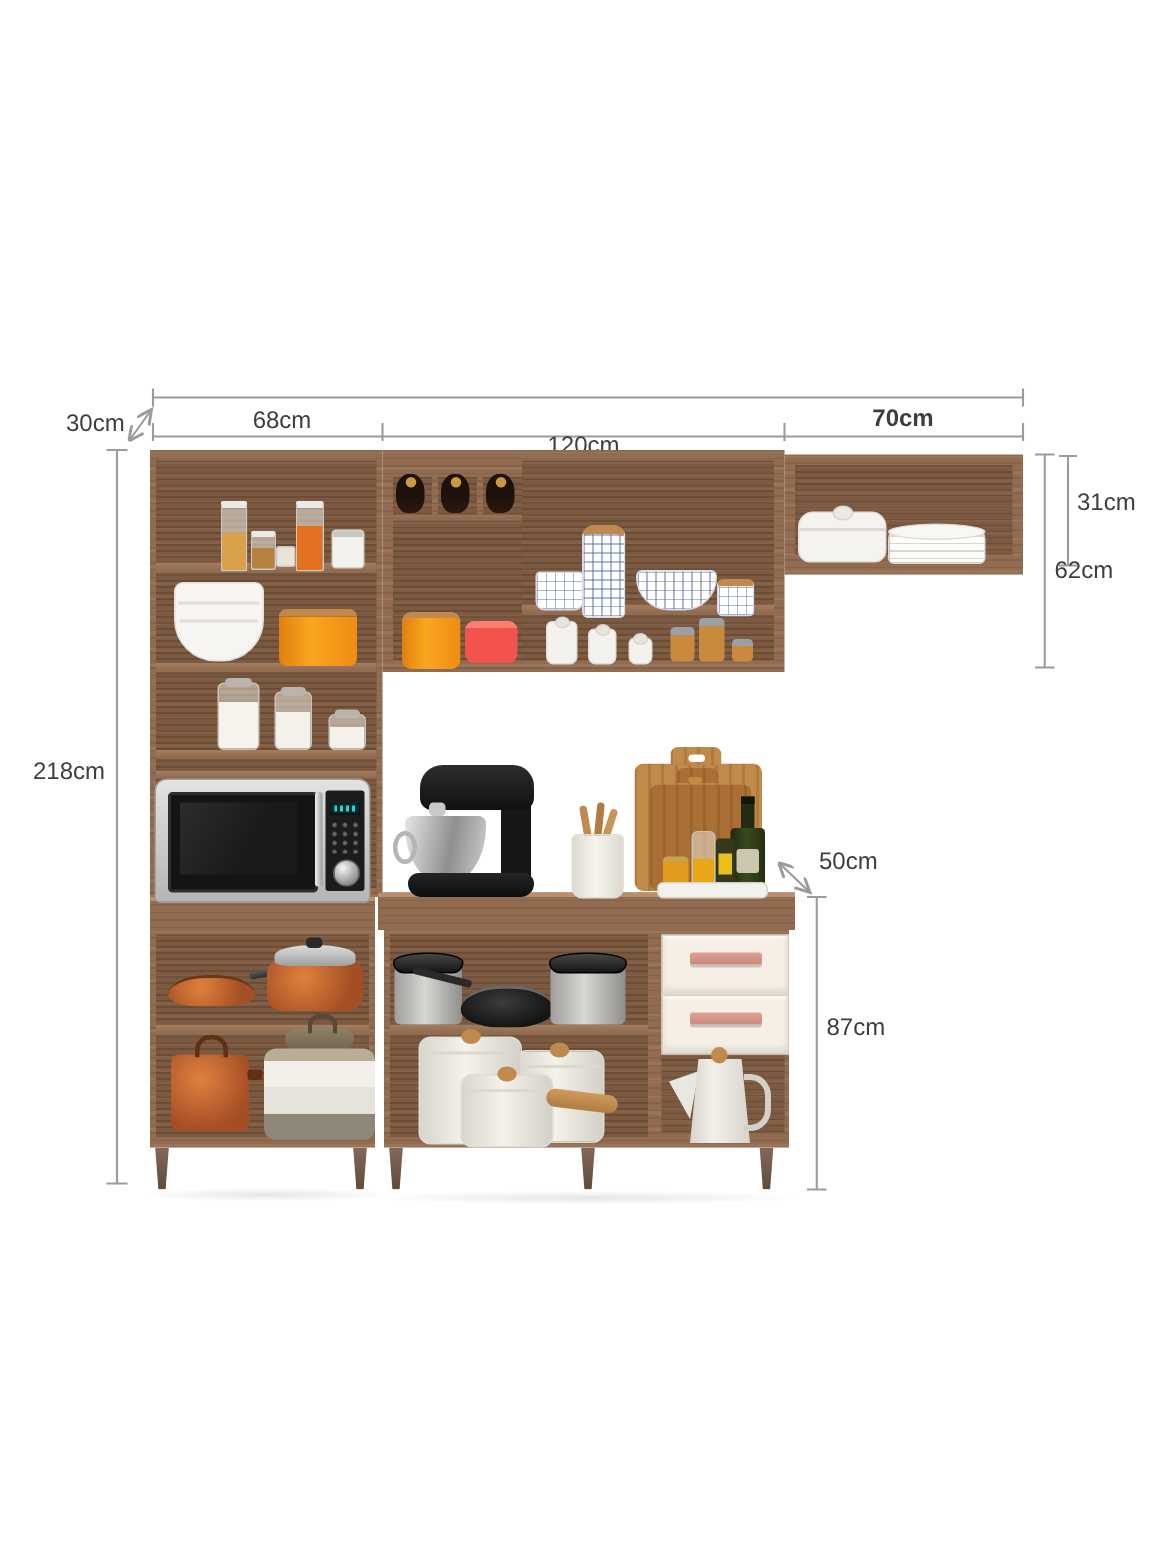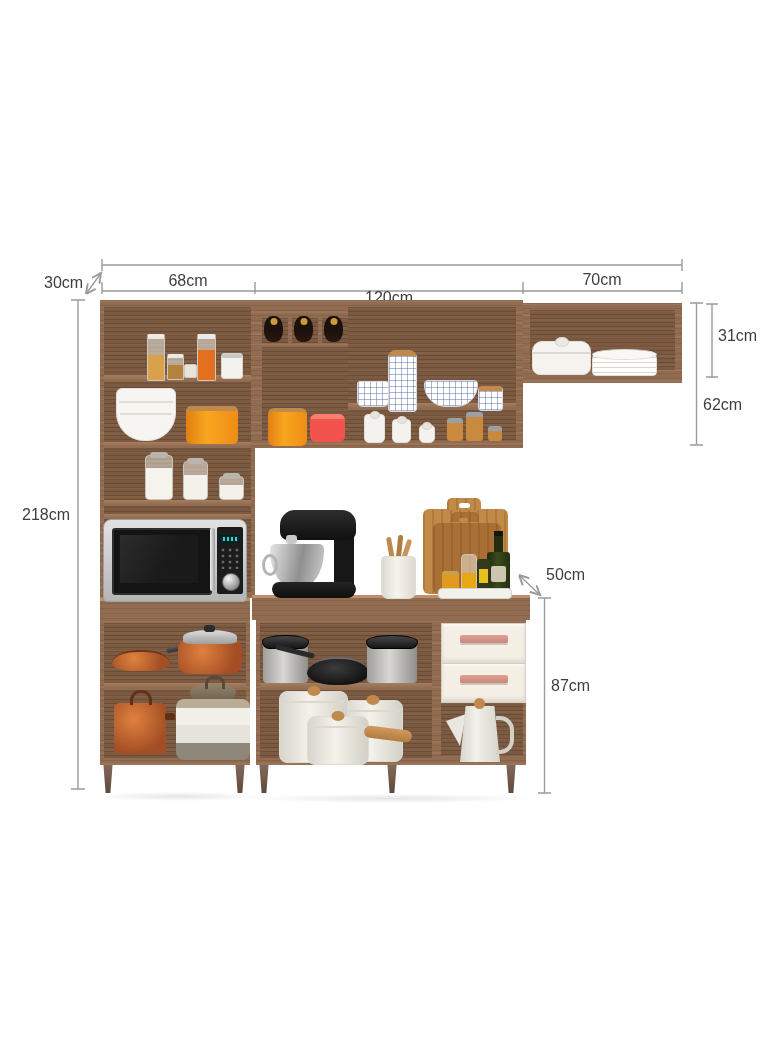--- a/index.html
+++ b/index.html
@@ -105,25 +105,25 @@
     <path d="M690,303 H703 M690,445 H703 M696.5,303 V445"></path>
     <path d="M519,575 L540,595" marker-start="url(#as)" marker-end="url(#ae)"></path>
     <path d="M538,598 H551 M538,793 H551 M544.5,598 V793"></path>
   </svg>
 
   <div class="dim c clip-top abs" style="left:350px;top:250px;width:60px;height:9px;">
       <span>258cm</span>
     </div>
   <div class="dim c abs" style="left:148px;top:272px;width:80px;">68cm</div>
   <div class="dim c abs" style="left:345px;top:289px;width:88px;">120cm</div>
-  <div class="dim c abs" style="left:562px;top:271px;width:80px;">70cm</div>
+  <div class="dim c abs" style="left:562px;top:271px;width:80px;font-weight:bold;">70cm</div>
   <div class="dim abs" style="left:44px;top:274px;">30cm</div>
   <div class="dim c abs" style="left:20px;top:506px;width:52px;">218cm</div>
   <div class="dim abs" style="left:718px;top:327px;">31cm</div>
-  <div class="dim abs" style="left:703px;top:396px;">62cm</div>
+  <div class="dim abs" style="left:703px;top:372px;">62cm</div>
   <div class="dim abs" style="left:546px;top:566px;">50cm</div>
   <div class="dim abs" style="left:551px;top:677px;">87cm</div>
 
   <div class="wood abs" style="left:100px;top:300px;width:155px;height:298px;">
     <div class="wood-dark abs" style="left:4px;top:7px;width:147px;height:285px;"></div>
     <div class="shelf abs" style="left:4px;top:75px;width:147px;height:7px;"></div>
     <div class="shelf abs" style="left:4px;top:142px;width:147px;height:6px;"></div>
     <div class="shelf abs" style="left:4px;top:200px;width:147px;height:6px;"></div>
     <div class="shelf abs" style="left:4px;top:214px;width:147px;height:5px;"></div>
   </div>

